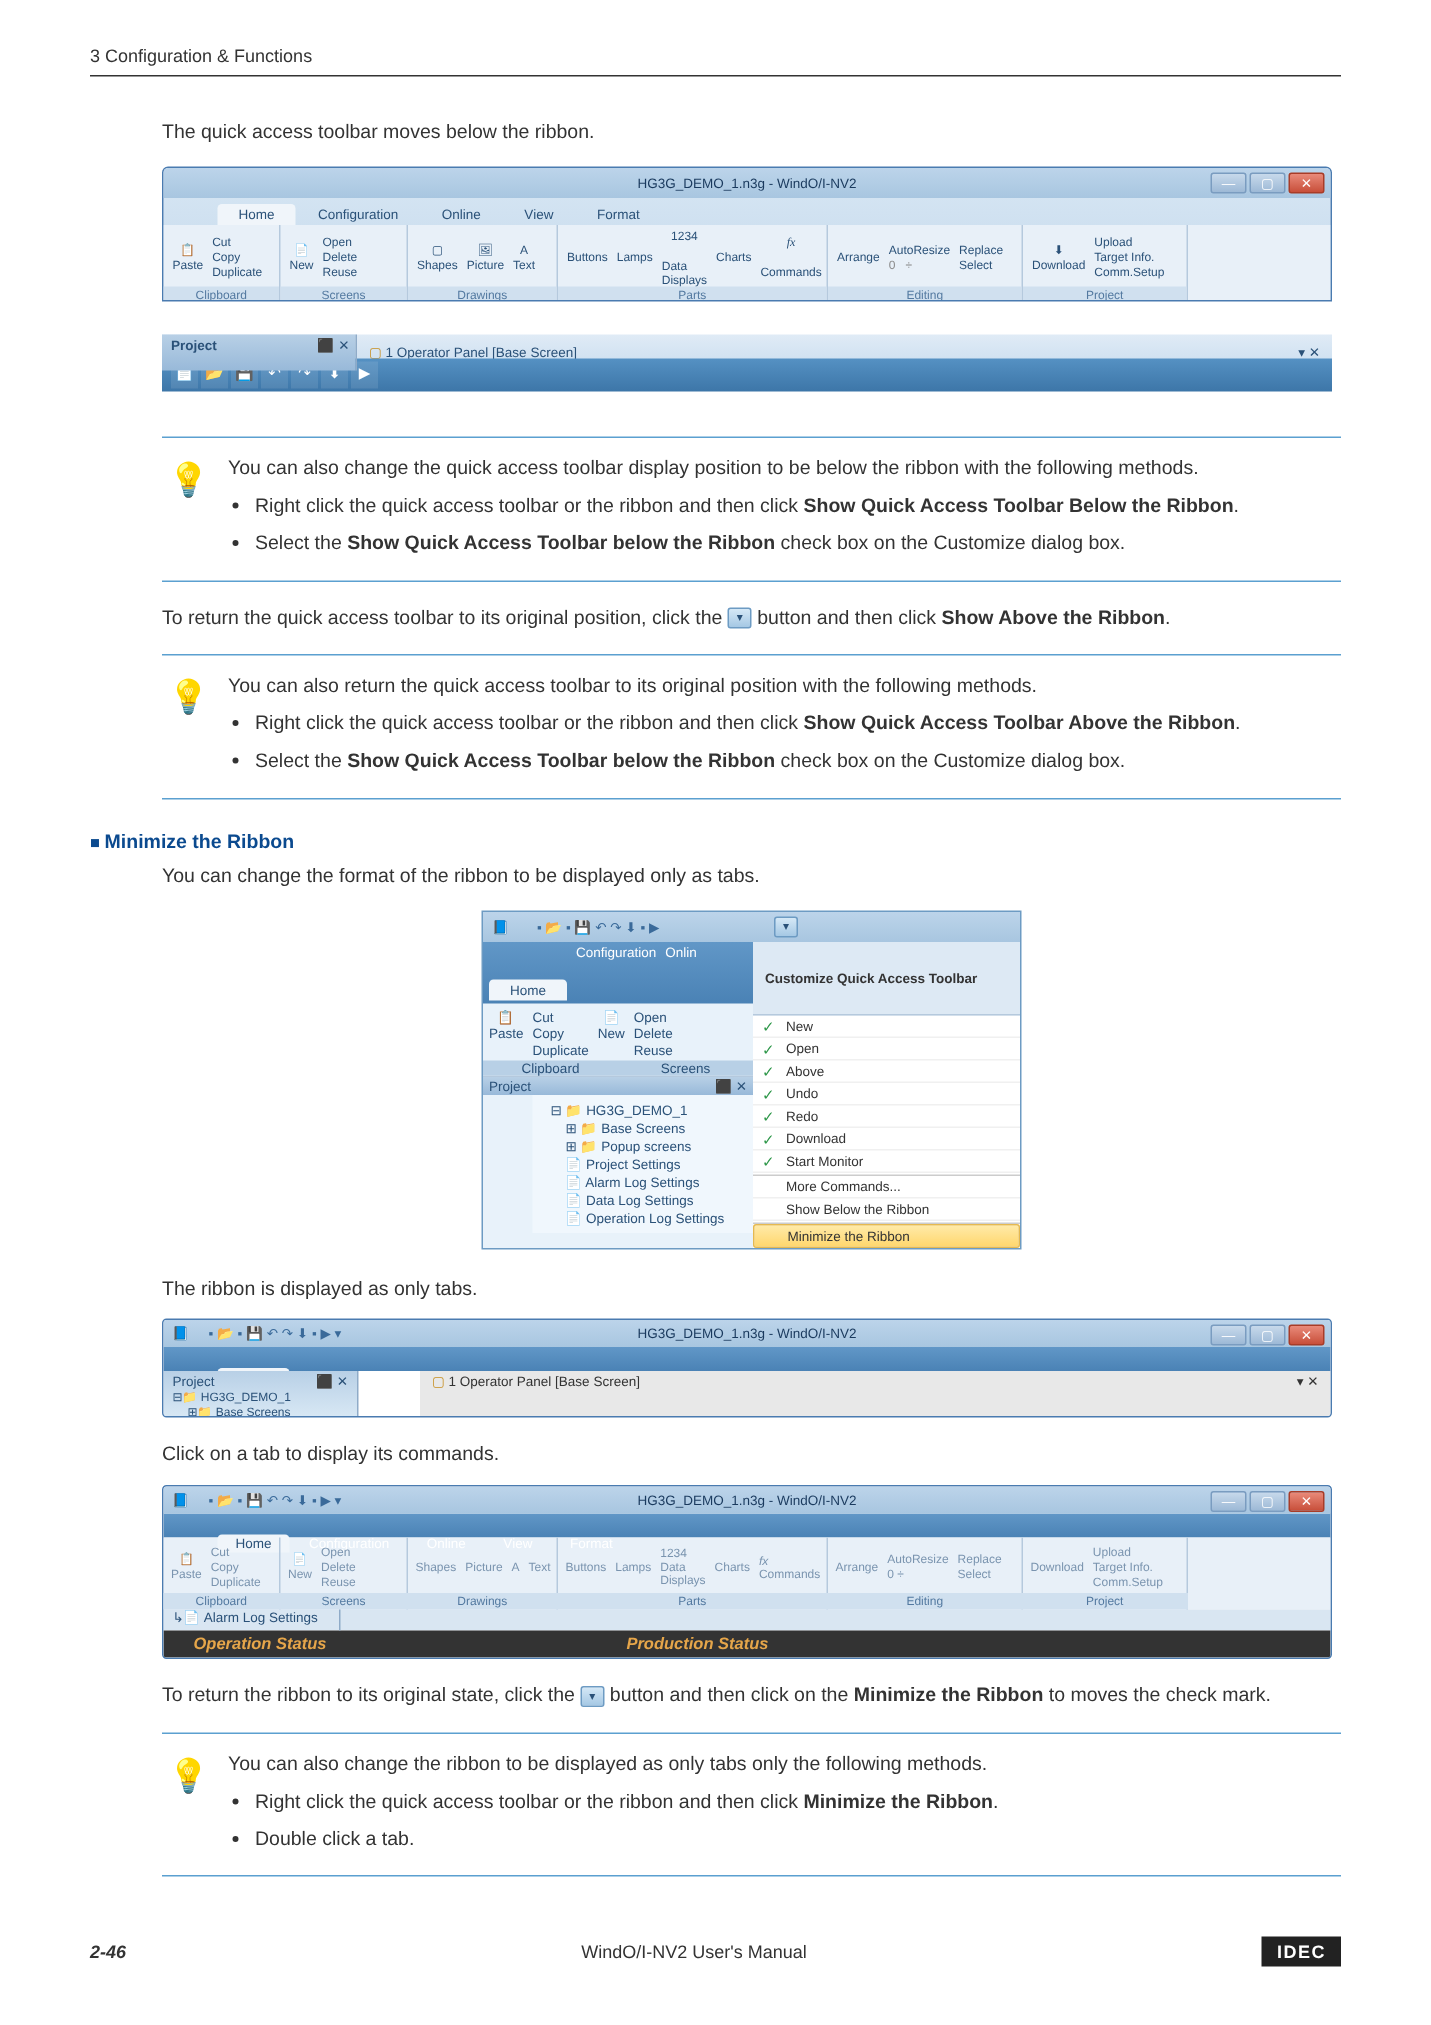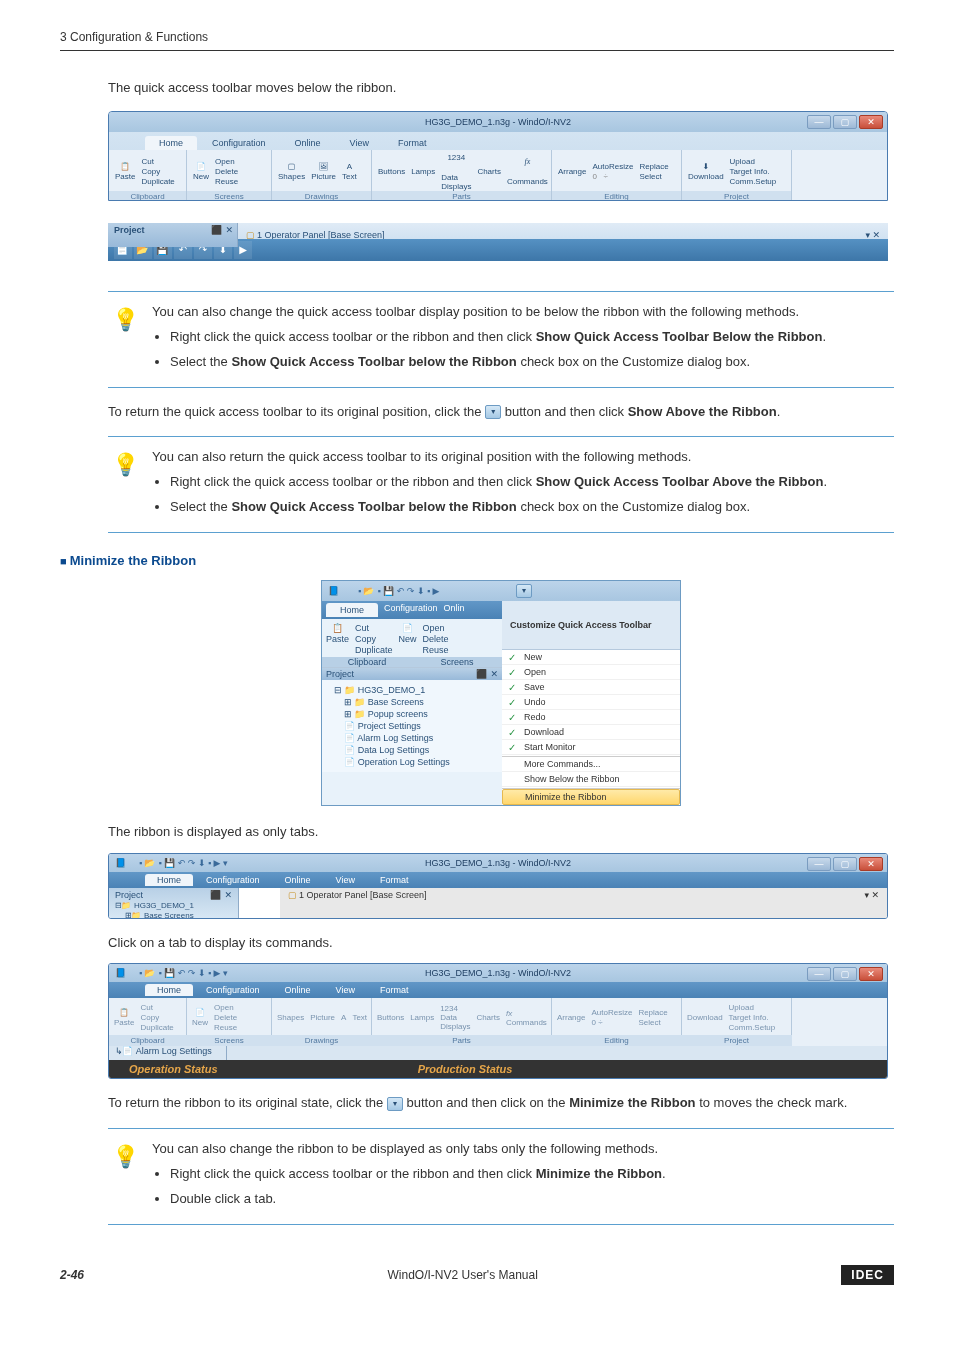--- a/index.html
+++ b/index.html
@@ -77,20 +77,21 @@
       display: flex;
       align-items: flex-end;
       padding-left: 36px;
       gap: 1px;
     }
     .ribbon-tab {
       padding: 2px 14px;
       font-size: 9px;
       color: #2a5178;
       border-radius: 3px 3px 0 0;
+      margin-top: 23px;
     }
     .ribbon-tab.active {
       background: #f0f5fa;
     }
     .ribbon-groups {
       height: 52px;
       background: #e8f0f8;
       display: flex;
       font-size: 8px;
       color: #2a5178;
@@ -250,20 +251,21 @@
       font-size: 9px;
       color: #2a5178;
     }
     .dd-clip {
       border-bottom: 1px solid #b5c9dd;
       padding: 4px;
     }
     .dd-proj {
       padding: 4px;
       background: #f0f7fd;
+      margin-left: 33px;
     }
     .dd-proj .tree-item {
       padding: 1px 0 1px 8px;
     }
     .dd-right {
       flex: 1;
       background: #fff;
       font-size: 9px;
       color: #333;
     }
@@ -550,20 +552,21 @@
   <div class="tip-block">
     <span class="tip-icon">💡</span>
     <p>You can also return the quick access toolbar to its original position with the following methods.</p>
     <ul>
       <li><span>Right click the quick access toolbar or the ribbon and then click </span><strong>Show Quick Access Toolbar Above the Ribbon</strong><span>.</span></li>
       <li><span>Select the </span><strong>Show Quick Access Toolbar below the Ribbon</strong><span> check box on the Customize dialog box.</span></li>
     </ul>
   </div>
 
   <h4 class="section-heading">Minimize the Ribbon</h4>
+  <p class="para">You can change the format of the ribbon to be displayed only as tabs.</p>
 
   <div class="dropdown-shot">
     <div class="dd-title">
       <span style="position:absolute;left:6px">📘</span>
       <span style="color:#3a6a9a">▪ 📂 ▪ 💾 ↶ ↷ ⬇ ▪ ▶ </span>
       <span class="inline-icon" style="position:absolute;right:148px">▾</span>
     </div>
     <div class="dd-body">
       <div class="dd-left">
         <div style="display:flex;background:linear-gradient(#6197c7,#4a82b5);color:#fff;padding:2px 4px">
@@ -601,21 +604,21 @@
           <div class="tree-item" style="padding-left:18px">📄 <span>Project Settings</span></div>
           <div class="tree-item" style="padding-left:18px">📄 <span>Alarm Log Settings</span></div>
           <div class="tree-item" style="padding-left:18px">📄 <span>Data Log Settings</span></div>
           <div class="tree-item" style="padding-left:18px">📄 <span>Operation Log Settings</span></div>
         </div>
       </div>
       <div class="dd-right">
         <div class="dd-right-title">Customize Quick Access Toolbar</div>
         <div class="dd-menu-item"><span class="check">✓</span><span>New</span></div>
         <div class="dd-menu-item"><span class="check">✓</span><span>Open</span></div>
-        <div class="dd-menu-item"><span class="check">✓</span><span>Save</span></div>
+        <div class="dd-menu-item"><span class="check">✓</span><span>Above</span></div>
         <div class="dd-menu-item"><span class="check">✓</span><span>Undo</span></div>
         <div class="dd-menu-item"><span class="check">✓</span><span>Redo</span></div>
         <div class="dd-menu-item"><span class="check">✓</span><span>Download</span></div>
         <div class="dd-menu-item"><span class="check">✓</span><span>Start Monitor</span></div>
         <div class="dd-divider"></div>
         <div class="dd-menu-item">More Commands...</div>
         <div class="dd-menu-item">Show Below the Ribbon</div>
         <div class="dd-divider"></div>
         <div class="dd-menu-item dd-highlight">Minimize the Ribbon</div>
       </div>

